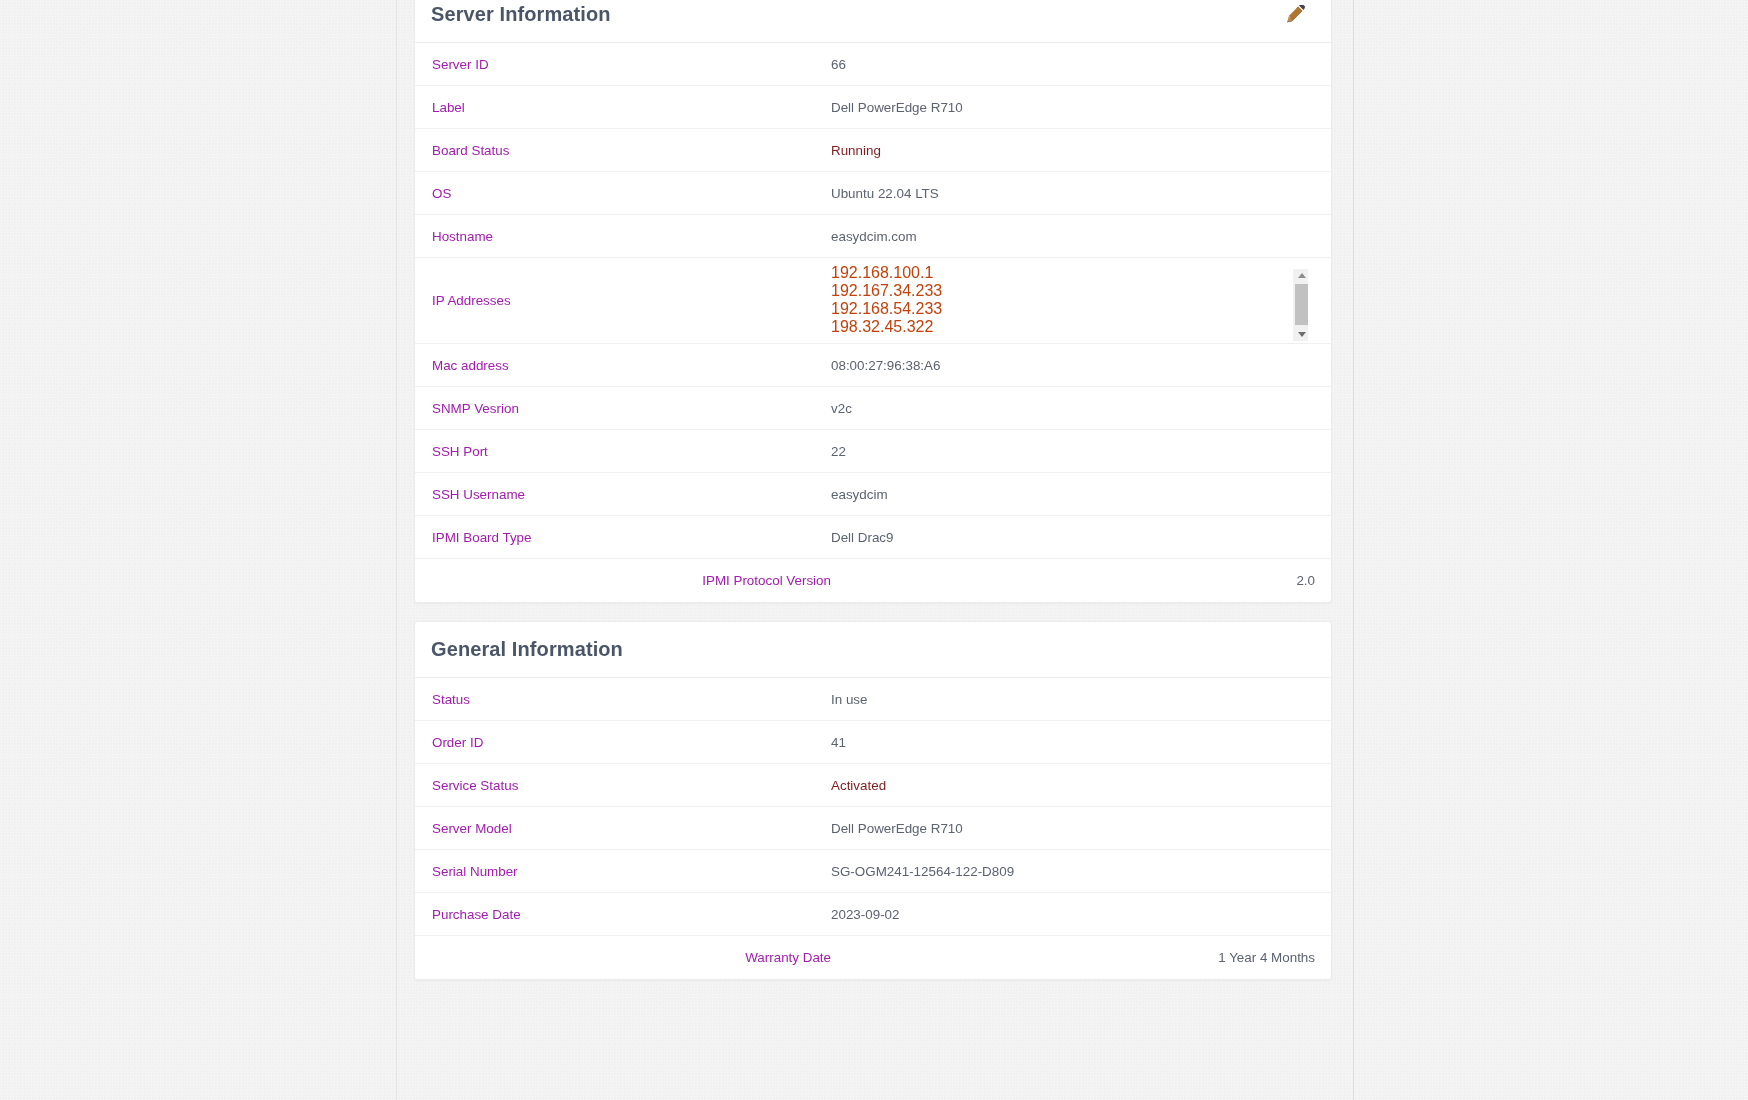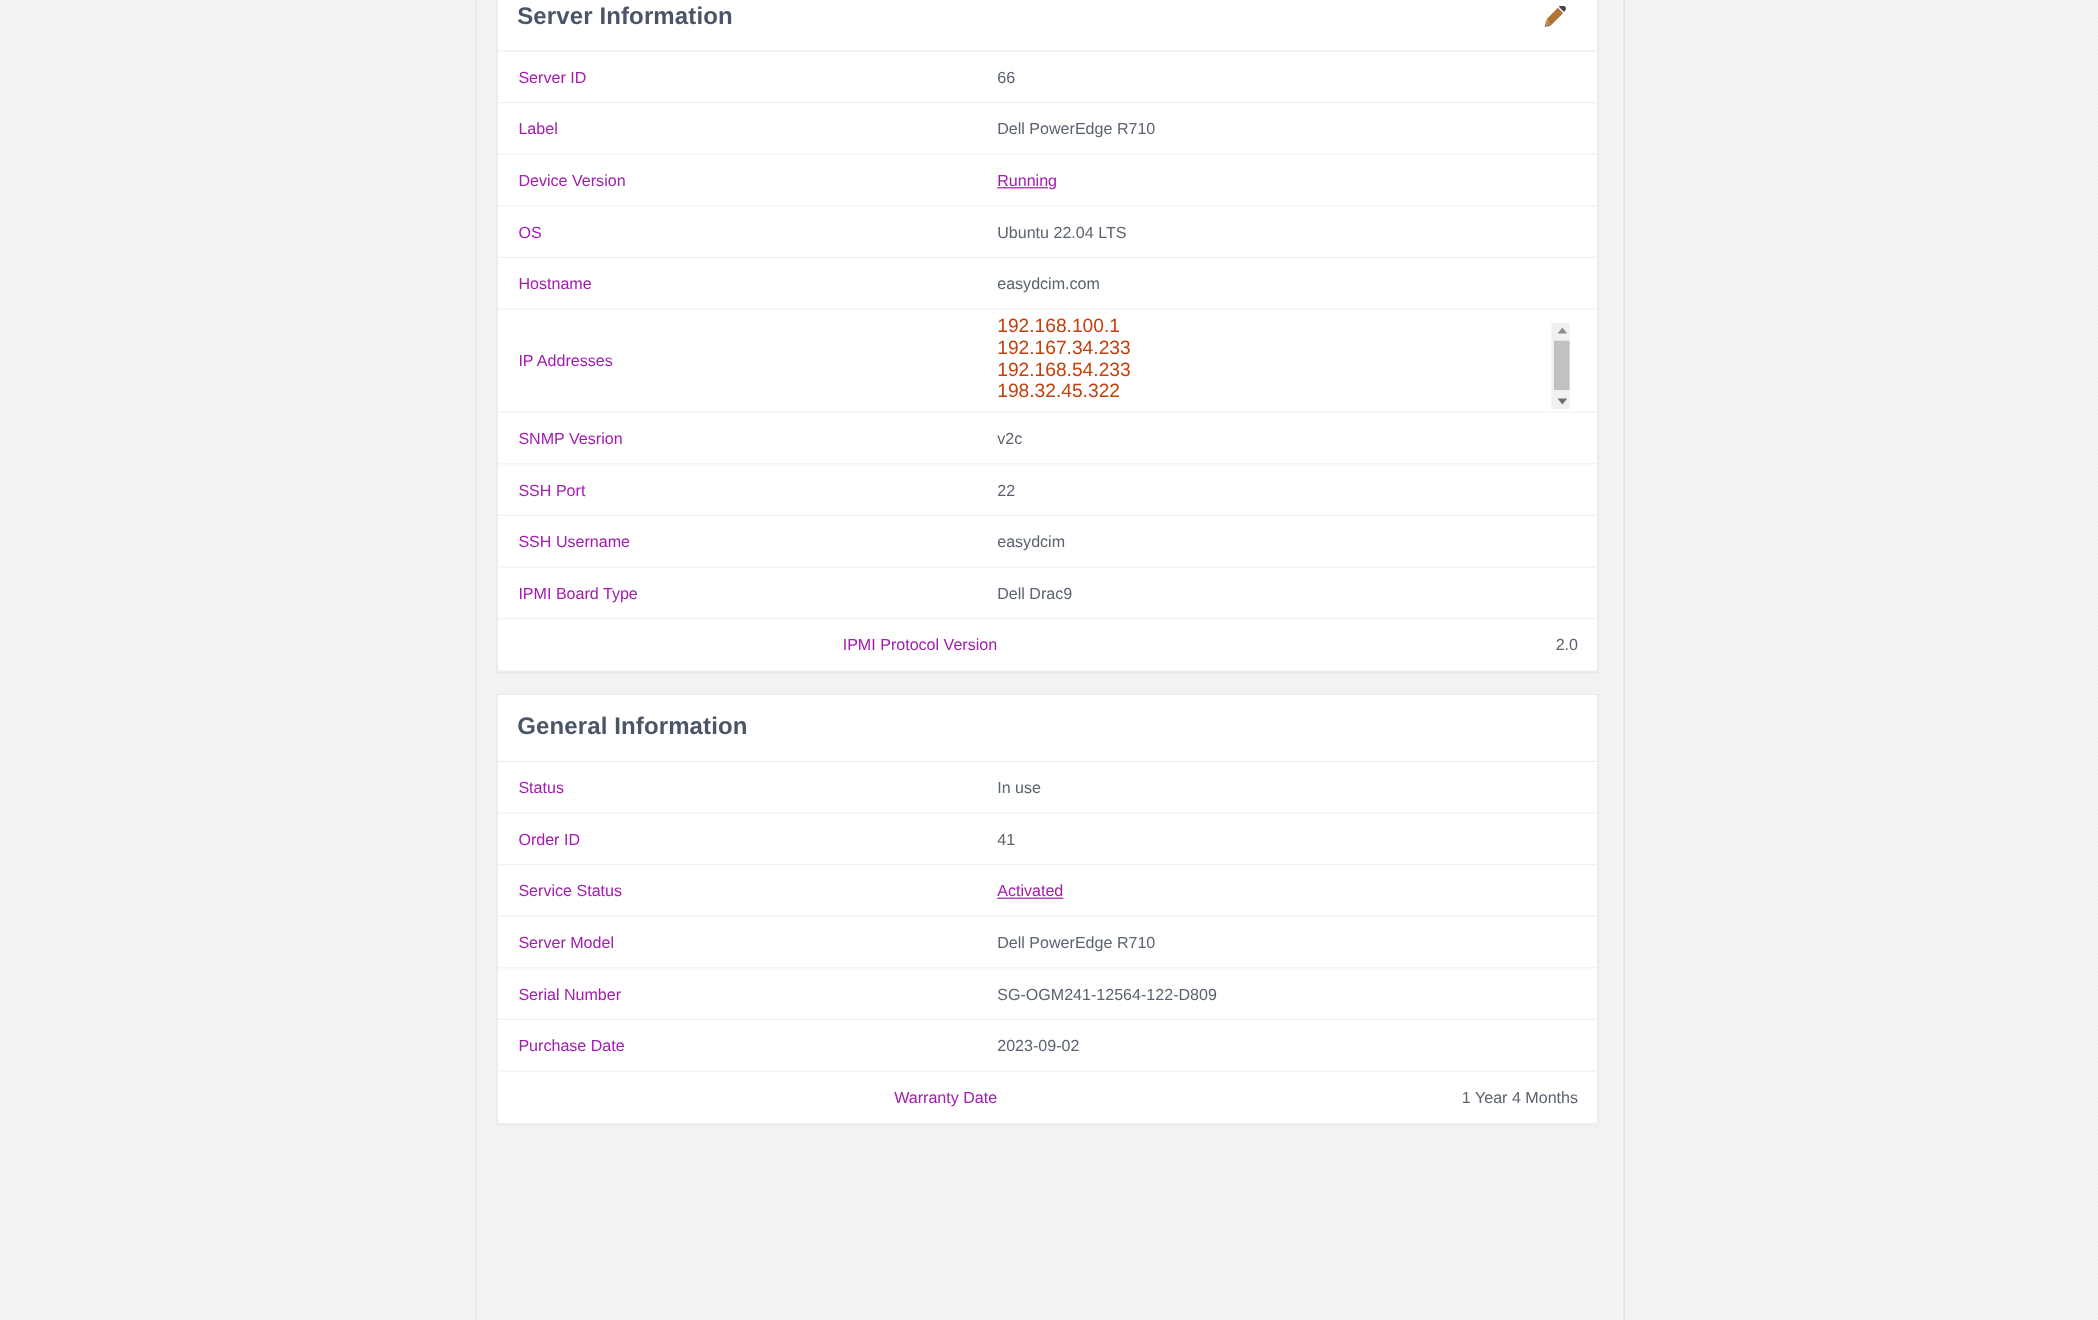--- a/index.html
+++ b/index.html
@@ -86,21 +86,21 @@
     font-size: 13.4px;
     color: #a21caf;
     padding-left: 1px;
   }
   .row-value {
     flex: 1 1 auto;
     font-size: 13.4px;
     color: #5b6370;
     position: relative;
   }
-  .row-value.status-green { color: #a21caf; text-decoration: underline; }
+  .row-value.status-green { color: #7f1d1d; }
 
   
   .row.tall { min-height: 86px; align-items: center; padding-right: 0; }
   .row.tall .row-value { padding-right: 0; }
 
   .ip-scrollbox {
     position: relative;
     height: 82px;
     padding-top: 4px;
   }
@@ -175,21 +175,21 @@
       <div class="row-label">Server ID</div>
       <div class="row-value">66</div>
     </div>
 
     <div class="row">
       <div class="row-label">Label</div>
       <div class="row-value">Dell PowerEdge R710</div>
     </div>
 
     <div class="row">
-      <div class="row-label">Device Version</div>
+      <div class="row-label">Board Status</div>
       <div class="row-value status-green">Running</div>
     </div>
 
     <div class="row">
       <div class="row-label">OS</div>
       <div class="row-value">Ubuntu 22.04 LTS</div>
     </div>
 
     <div class="row">
       <div class="row-label">Hostname</div>
@@ -212,20 +212,24 @@
               </div>
             <div class="sb-thumb"></div>
             <div class="sb-arrow down">
                 <i></i>
               </div>
           </div>
         </div>
       </div>
     </div>
 
+    <div class="row">
+      <div class="row-label">Mac address</div>
+      <div class="row-value">08:00:27:96:38:A6</div>
+    </div>
 
     <div class="row">
       <div class="row-label">SNMP Vesrion</div>
       <div class="row-value">v2c</div>
     </div>
 
     <div class="row">
       <div class="row-label">SSH Port</div>
       <div class="row-value">22</div>
     </div>

